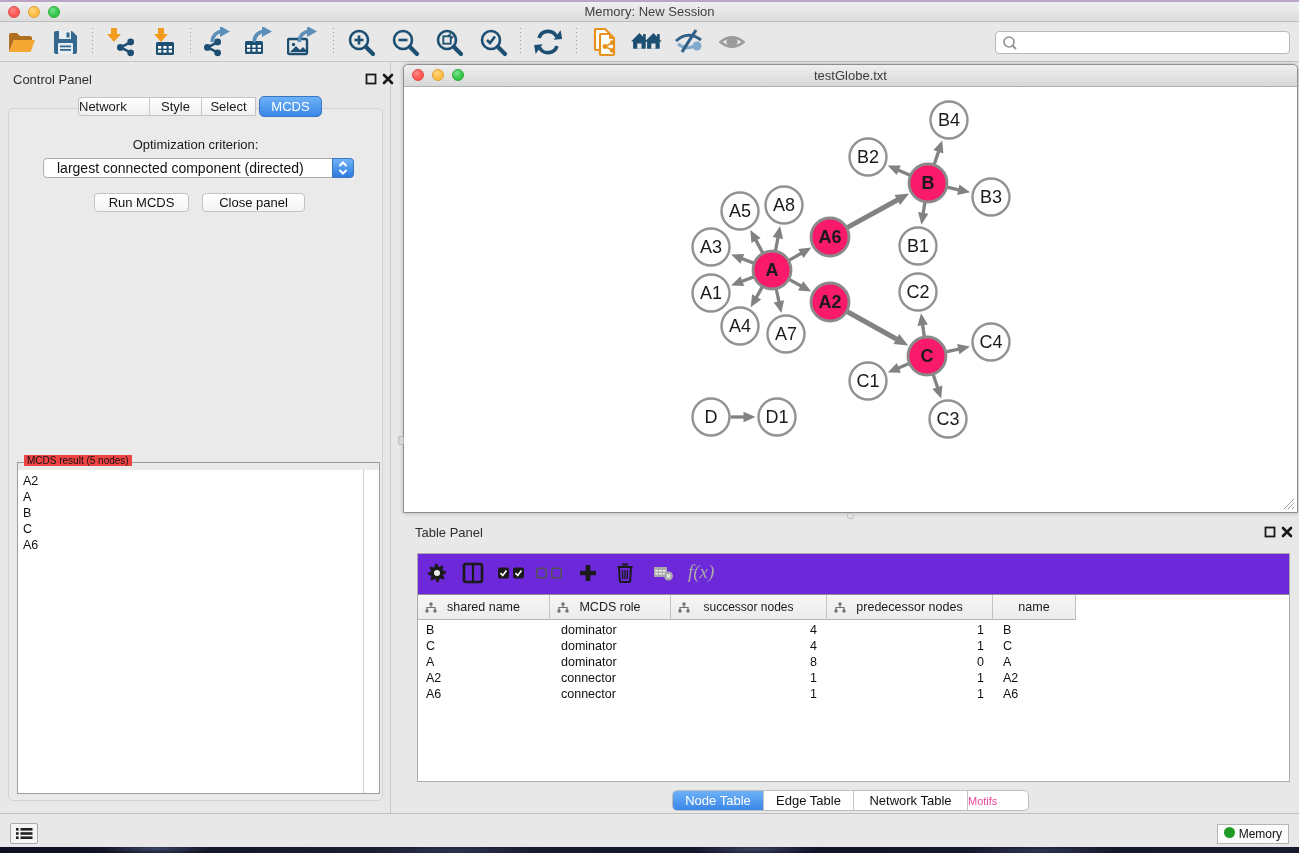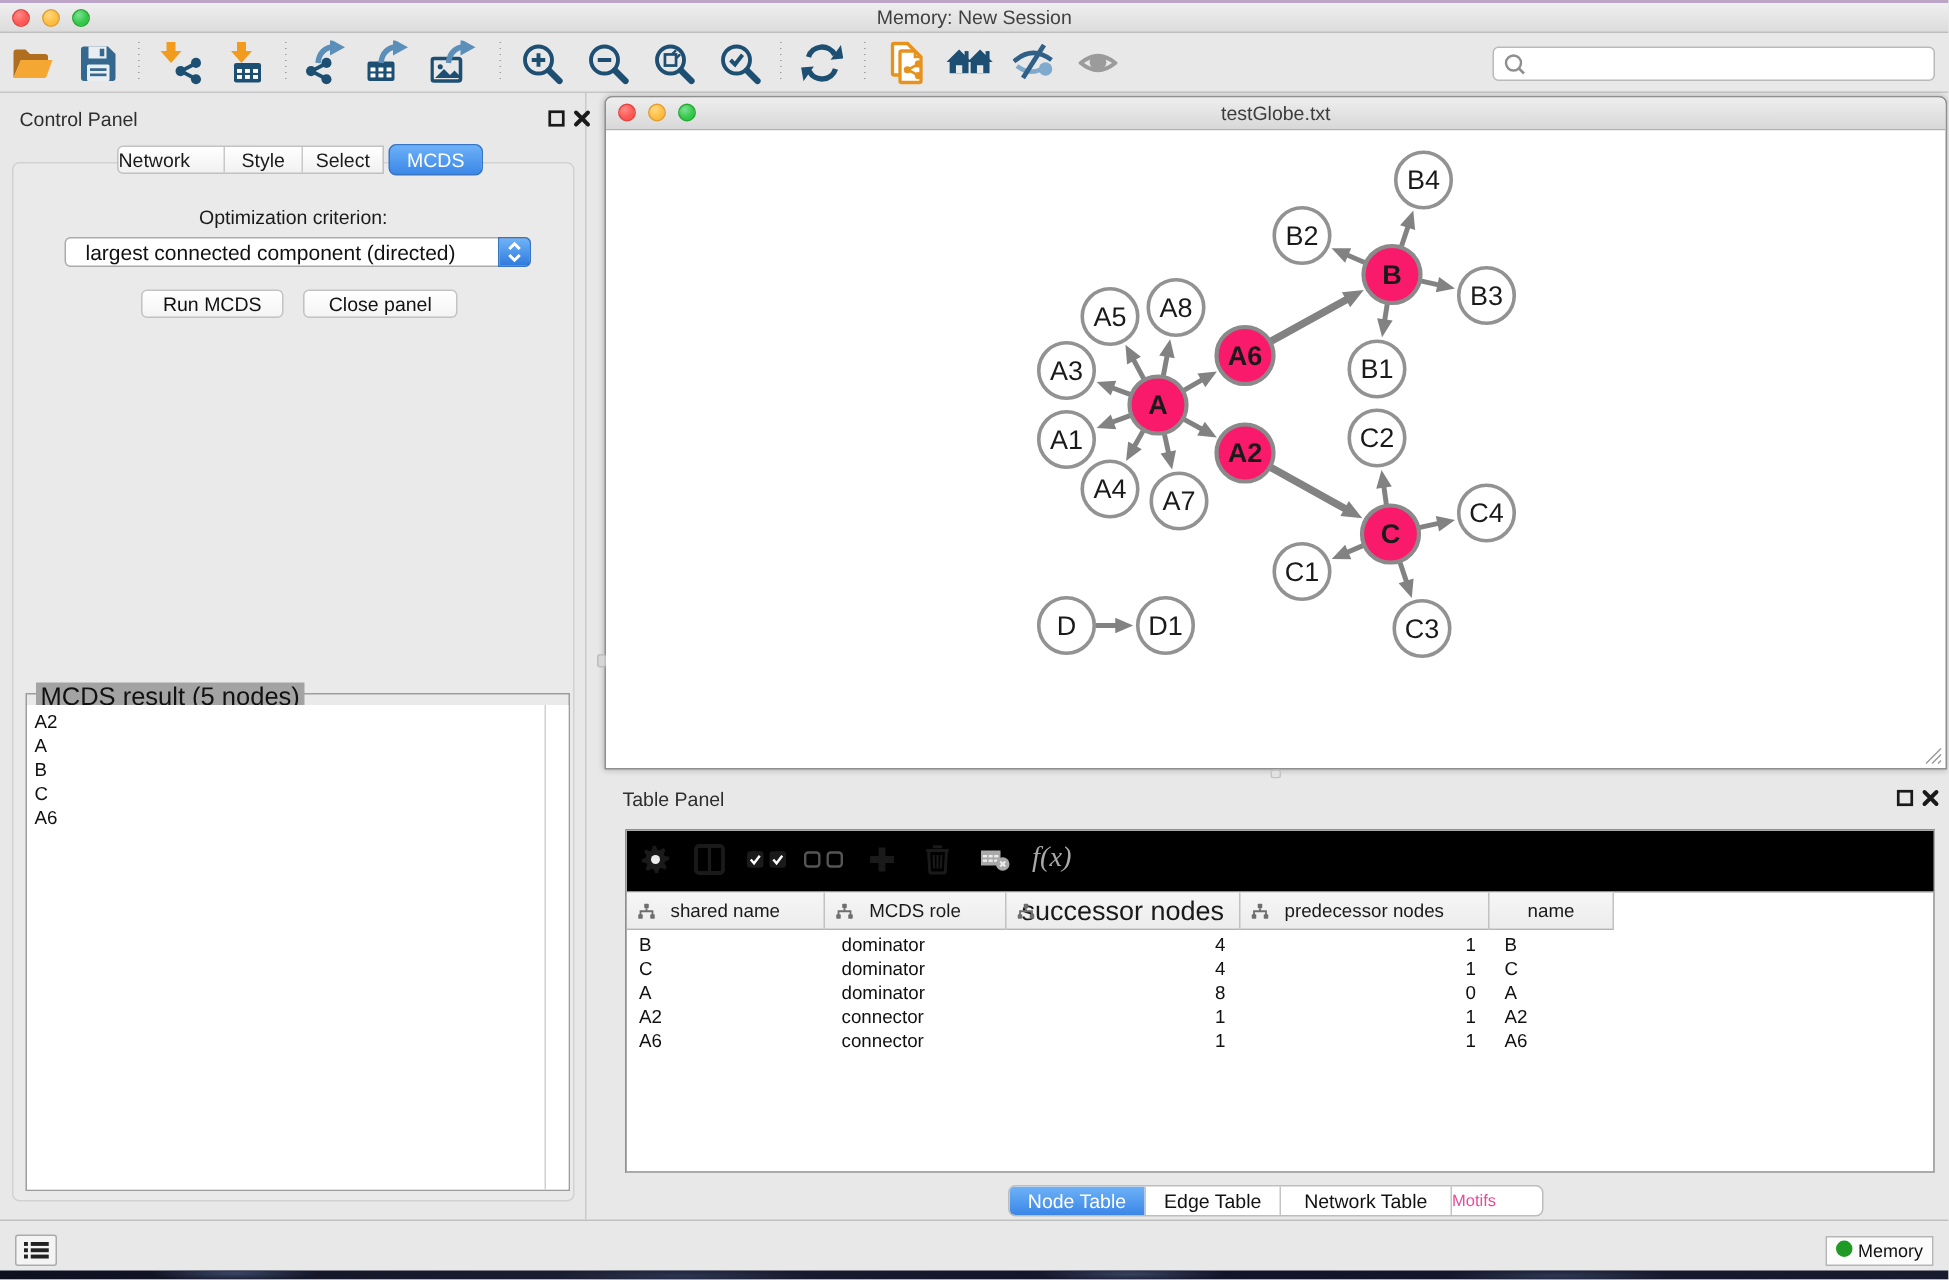--- a/index.html
+++ b/index.html
@@ -184,21 +184,21 @@
       <div style="position:absolute;left:13px;top:0;font-size:14px;line-height:19px;color:#111">largest connected component (directed)</div>
       <div style="position:absolute;right:-1px;top:-1px;width:22px;height:20px;border-radius:0 4px 4px 0;background:linear-gradient(#6fb3f7,#2f7bde);border:1px solid #3876c4"><svg width="20" height="18" viewBox="0 0 20 18">
           <path d="M6.5 7 L10 3.5 L13.5 7" fill="none" stroke="#fff" stroke-width="2"></path>
           <path d="M6.5 11 L10 14.5 L13.5 11" fill="none" stroke="#fff" stroke-width="2"></path>
         </svg></div>
     </div>
 <div style="position:absolute;left:0;top:75px;width:391px;text-align:center;font-size:13px;color:#1a1a1a">Optimization criterion:</div>
 <div class="btn" style="left:94px;top:131px;width:95px;height:19px;line-height:18px">Run MCDS</div>
 <div class="btn" style="left:202px;top:131px;width:103px;height:19px;line-height:18px">Close panel</div>
 <div style="position:absolute;left:17px;top:400px;width:363px;height:332px;border:1px solid #9d9d9d">
-      <div style="position:absolute;left:6px;top:-8px;background:#a3a3a3;padding:0 3px;font-size:17px;color:#111">MCDS result (5 nodes)</div>
+      <div style="position:absolute;left:6px;top:-8px;background:#ef4444;padding:0 3px;font-size:10px;color:#111">MCDS result (5 nodes)</div>
       <div style="position:absolute;left:0;top:7px;width:361px;height:323px;background:#fff">
         <div style="position:absolute;right:0;top:0;width:16px;height:100%;border-left:1px solid #cfcfcf"></div>
         <div style="font-size:12.5px;color:#111;padding:3px 0 0 5px;line-height:16px">A2<br>A<br>B<br>C<br>A6</div>
       </div>
     </div>
 </div>
 <div class="abs" style="left:403px;top:64px;width:895px;height:449px;background:#fff;border:1px solid #8f8f8f;border-radius:5px 5px 0 0;box-shadow:0 0 4px rgba(0,0,0,0.25)">
 <div style="position:absolute;left:0;top:0;width:100%;height:22px;background:linear-gradient(#eeeeee,#d8d8d8);border-bottom:1px solid #b2b2b2;border-radius:5px 5px 0 0">
       <div class="tl" style="left:8px;background:radial-gradient(circle at 35% 30%,#ff8a85,#fc5753 60%);border:1px solid #df4744"></div>
       <div class="tl" style="left:28px;background:radial-gradient(circle at 35% 30%,#ffd97e,#fdbc40 60%);border:1px solid #de9f34"></div>
@@ -299,21 +299,21 @@
 <div class="abs" style="left:398px;top:436px;width:6px;height:9px;background:#d6d6d6;border:1px solid #bdbdbd;border-radius:2px"></div>
 <div class="abs" style="left:847px;top:513px;width:7px;height:6px;background:#e2e2e2;border:1px solid #c4c4c4;border-radius:2px"></div>
 <div class="abs" style="left:397px;top:519px;width:902px;height:294px;background:#e8e8e8">
 <div style="position:absolute;left:18px;top:6px;font-size:13px;color:#2e2e2e">Table Panel</div>
 <svg style="position:absolute;left:867px;top:7px" width="12" height="12" viewBox="0 0 12 12">
       <rect x="1.5" y="1.5" width="9" height="9" fill="none" stroke="#1a1a1a" stroke-width="1.8"></rect>
     </svg>
 <svg style="position:absolute;left:884px;top:7px" width="12" height="12" viewBox="0 0 12 12">
       <path d="M2 2 L10 10 M10 2 L2 10" stroke="#1a1a1a" stroke-width="2.6" stroke-linecap="round"></path>
     </svg>
-<div style="position:absolute;left:20px;top:34px;width:873px;height:229px;background:#000000;border:1px solid #ababab">
+<div style="position:absolute;left:20px;top:34px;width:873px;height:229px;background:#6d28d9;border:1px solid #ababab">
 <svg style="position:absolute;left:9px;top:9px" width="20" height="20" viewBox="0 0 20 20">
         <polygon points="19.0,8.2 19.2,10.2 16.5,11.3 16.0,12.6 17.6,15.1 16.4,16.6 13.7,15.5 12.4,16.1 11.8,19.0 9.8,19.2 8.7,16.5 7.4,16.0 4.9,17.6 3.4,16.4 4.5,13.7 3.9,12.4 1.0,11.8 0.8,9.8 3.5,8.7 4.0,7.4 2.4,4.9 3.6,3.4 6.3,4.5 7.6,3.9 8.2,1.0 10.2,0.8 11.3,3.5 12.6,4.0 15.1,2.4 16.6,3.6 15.5,6.3 16.1,7.6" fill="#1a1a1a"></polygon>
         <circle cx="10" cy="10" r="3" fill="#ececec"></circle>
       </svg>
 <svg style="position:absolute;left:44px;top:8px" width="22" height="22" viewBox="0 0 22 22">
         <rect x="2" y="2" width="18" height="18" rx="2" fill="none" stroke="#1a1a1a" stroke-width="2.6"></rect>
         <line x1="11" y1="3" x2="11" y2="19" stroke="#1a1a1a" stroke-width="2.2"></line>
       </svg>
 <svg style="position:absolute;left:80px;top:13px" width="27" height="12" viewBox="0 0 27 12">
         <g transform="translate(0,0.5)">
@@ -375,21 +375,21 @@
 <div style="position:absolute;left:132px;top:0;width:121px;height:25px;border-right:1px solid #c2c2c2;text-align:center;font-size:12.5px;color:#1a1a1a;line-height:24px"><span style="position:absolute;left:7px;top:6.5px">
               <svg width="12" height="11" viewBox="0 0 12 11" style="display:block">
                 <g fill="#6e6e6e">
                   <rect x="4.5" y="0.5" width="3" height="3" rx="0.5"></rect>
                   <path d="M6 3.5 L6 5.5 M2 8 L2 5.5 L10 5.5 L10 8" fill="none" stroke="#6e6e6e" stroke-width="1.2"></path>
                   <rect x="0.5" y="7.5" width="3" height="3" rx="0.5"></rect>
                   <rect x="8.5" y="7.5" width="3" height="3" rx="0.5"></rect>
                 </g>
               </svg>
             </span>MCDS role</div>
-<div style="position:absolute;left:253px;top:0;width:156px;height:25px;border-right:1px solid #c2c2c2;text-align:center;font-size:18px;color:#1a1a1a;line-height:24px"><span style="position:absolute;left:7px;top:6.5px">
+<div style="position:absolute;left:253px;top:0;width:156px;height:25px;border-right:1px solid #c2c2c2;text-align:center;font-size:12px;color:#1a1a1a;line-height:24px"><span style="position:absolute;left:7px;top:6.5px">
               <svg width="12" height="11" viewBox="0 0 12 11" style="display:block">
                 <g fill="#6e6e6e">
                   <rect x="4.5" y="0.5" width="3" height="3" rx="0.5"></rect>
                   <path d="M6 3.5 L6 5.5 M2 8 L2 5.5 L10 5.5 L10 8" fill="none" stroke="#6e6e6e" stroke-width="1.2"></path>
                   <rect x="0.5" y="7.5" width="3" height="3" rx="0.5"></rect>
                   <rect x="8.5" y="7.5" width="3" height="3" rx="0.5"></rect>
                 </g>
               </svg>
             </span>successor nodes</div>
 <div style="position:absolute;left:409px;top:0;width:166px;height:25px;border-right:1px solid #c2c2c2;text-align:center;font-size:12.5px;color:#1a1a1a;line-height:24px"><span style="position:absolute;left:7px;top:6.5px">

